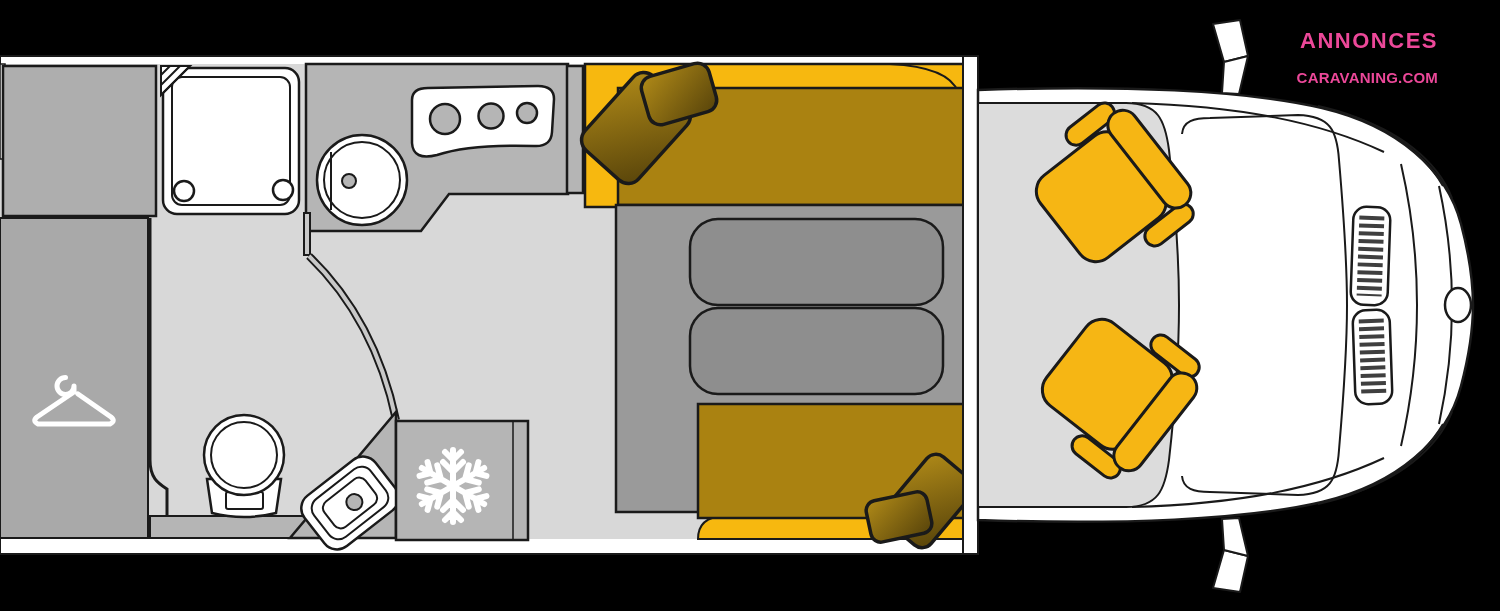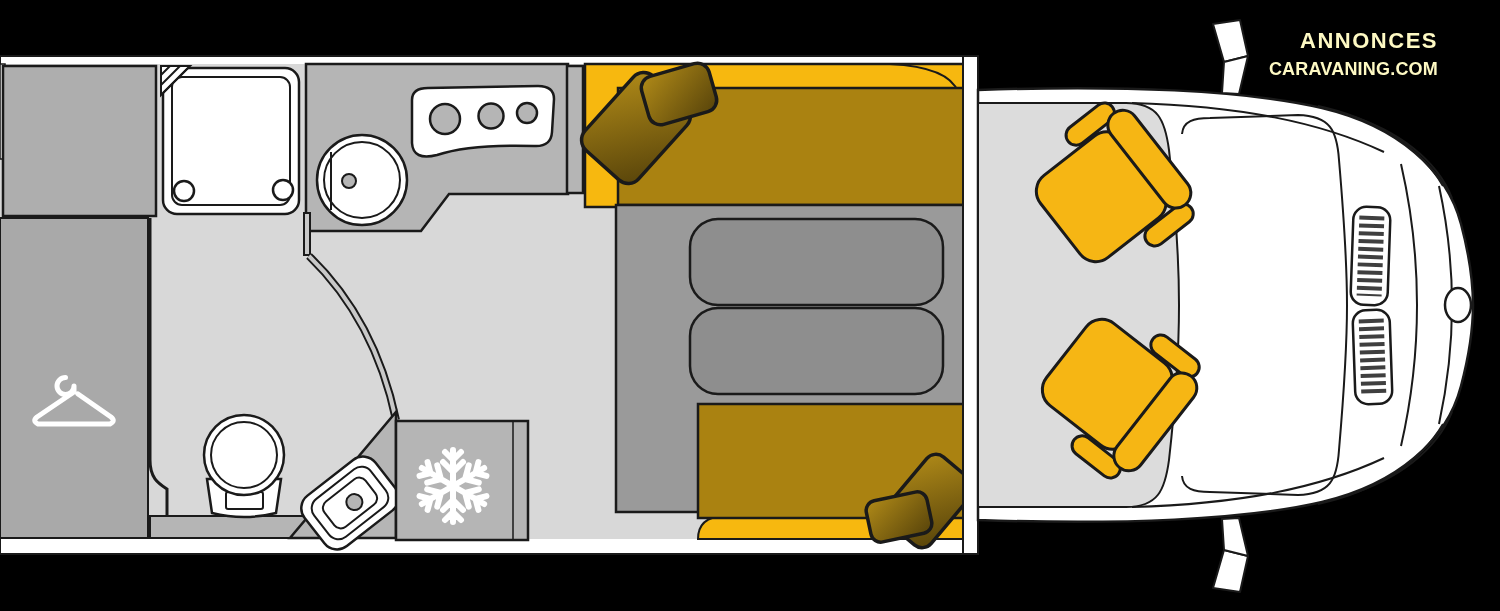--- a/index.html
+++ b/index.html
@@ -1,22 +1,22 @@
 <!DOCTYPE html>
 <html><head>
 <meta charset="utf-8">
 <style>
   html,body{margin:0;padding:0;background:#000;}
   .stage{position:relative;width:1500px;height:611px;background:#000;overflow:hidden;
          font-family:"Liberation Sans",sans-serif;}
   .stage svg{position:absolute;left:0;top:0;}
-  .brand{position:absolute;top:30px;right:62px;text-align:right;color:#fef9c3;
+  .brand{position:absolute;top:30px;right:62px;text-align:right;color:#ec4899;
          font-weight:bold;line-height:1;}
   .brand-line1{font-size:22px;letter-spacing:1.5px;}
-  .brand-line2{font-size:18px;letter-spacing:0.2px;margin-top:8px;}
+  .brand-line2{font-size:15px;letter-spacing:0.2px;margin-top:18px;}
 </style>
 </head>
 <body>
 
 <div class="stage">
 <svg width="1500" height="611" viewBox="0 0 1500 611">
   <defs>
     <linearGradient id="goldgrad" x1="0" y1="0" x2="1" y2="1">
       <stop offset="0" stop-color="#b08a18"></stop>
       <stop offset="1" stop-color="#57430a"></stop>

